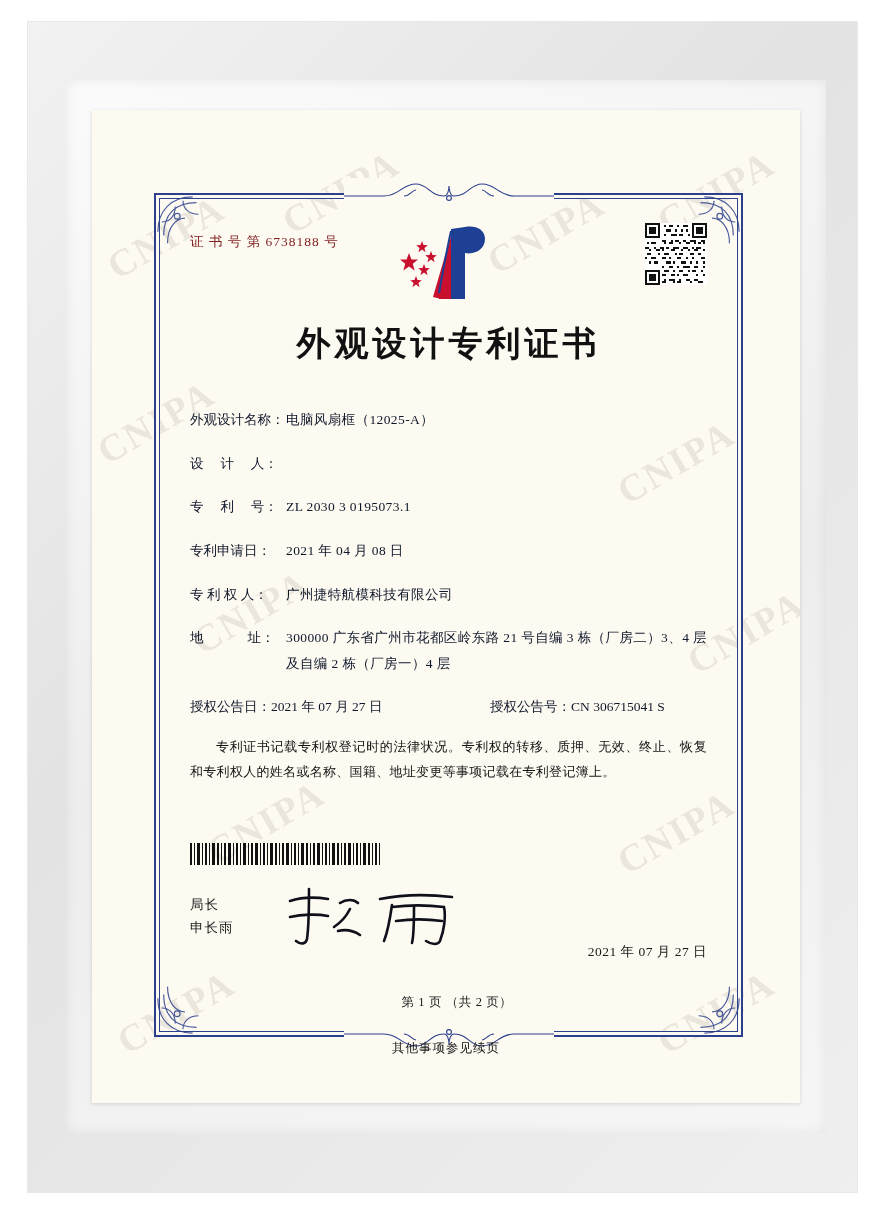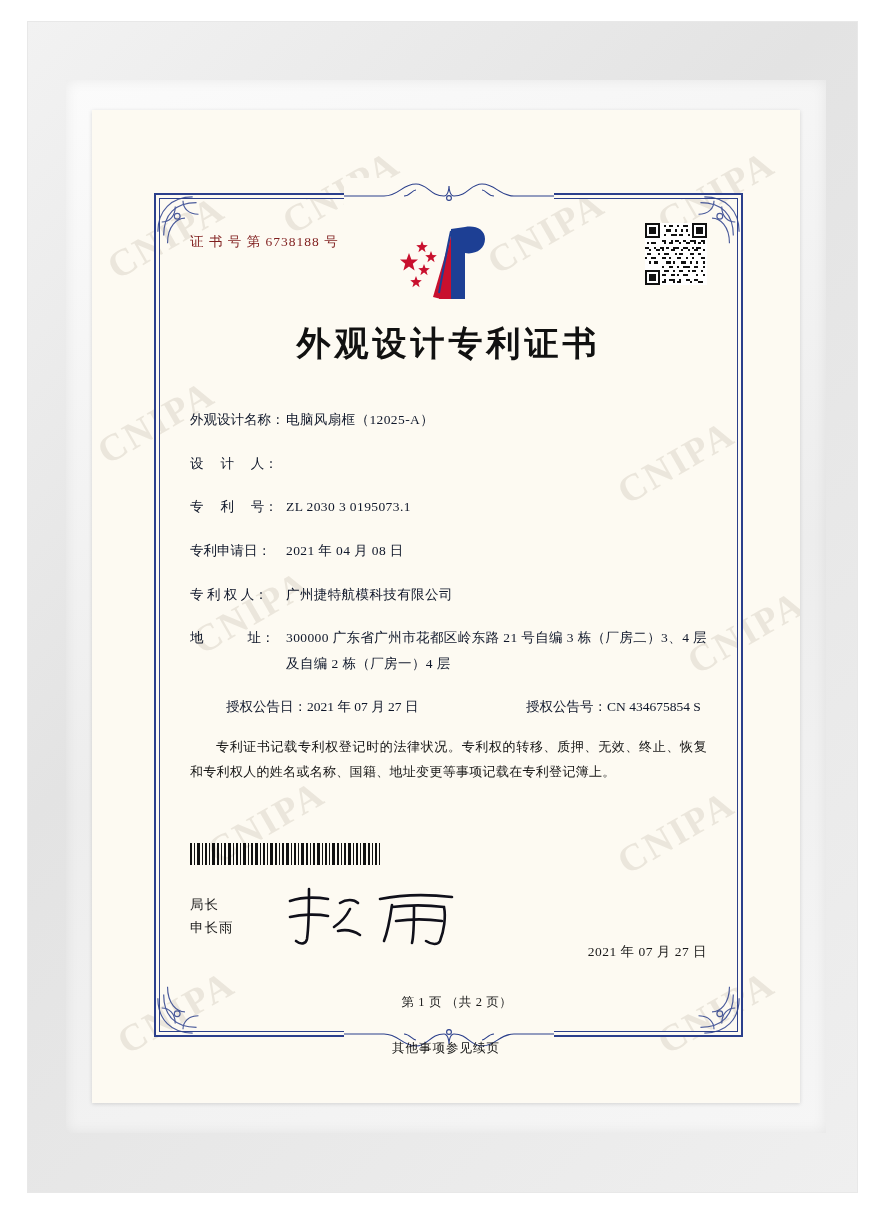--- a/index.html
+++ b/index.html
@@ -175,21 +175,21 @@
   .f-val {
     flex: 1;
     letter-spacing: 0.4px;
   }
 
   .row-two {
     display: flex;
     margin-bottom: 10px;
     font-size: 13.5px;
   }
-  .row-two .half { flex: 0 0 300px; margin-left: 36px; }
+  .row-two .half { flex: 0 0 300px; }
   .row-two .half2 { flex: 1; }
 
   .para {
     margin-top: 14px;
     font-size: 13px;
     line-height: 1.95;
     text-align: justify;
     text-indent: 2em;
     letter-spacing: 0.3px;
     color: #141414;
@@ -515,21 +515,21 @@
               <div class="field">
                 <div class="f-label">地　　　 址：</div>
                 <div class="f-val">300000 广东省广州市花都区岭东路 21 号自编 3 栋（厂房二）3、4 层及自编 2 栋（厂房一）4 层</div>
               </div>
 
               <div class="row-two">
                 <div class="half">
                   <span>授权公告日：</span><span>2021 年 07 月 27 日</span>
                 </div>
                 <div class="half2">
-                  <span>授权公告号：</span><span>CN 434675854 S</span>
+                  <span>授权公告号：</span><span>CN 306715041 S</span>
                 </div>
               </div>
             </div>
 
             <div class="para">专利证书记载专利权登记时的法律状况。专利权的转移、质押、无效、终止、恢复和专利权人的姓名或名称、国籍、地址变更等事项记载在专利登记簿上。</div>
 
             <div class="barcode">
               <svg viewBox="0 0 200 22" shape-rendering="crispEdges">
                 <g fill="#111">
                   <rect x="0" y="0" width="2" height="22"></rect>

